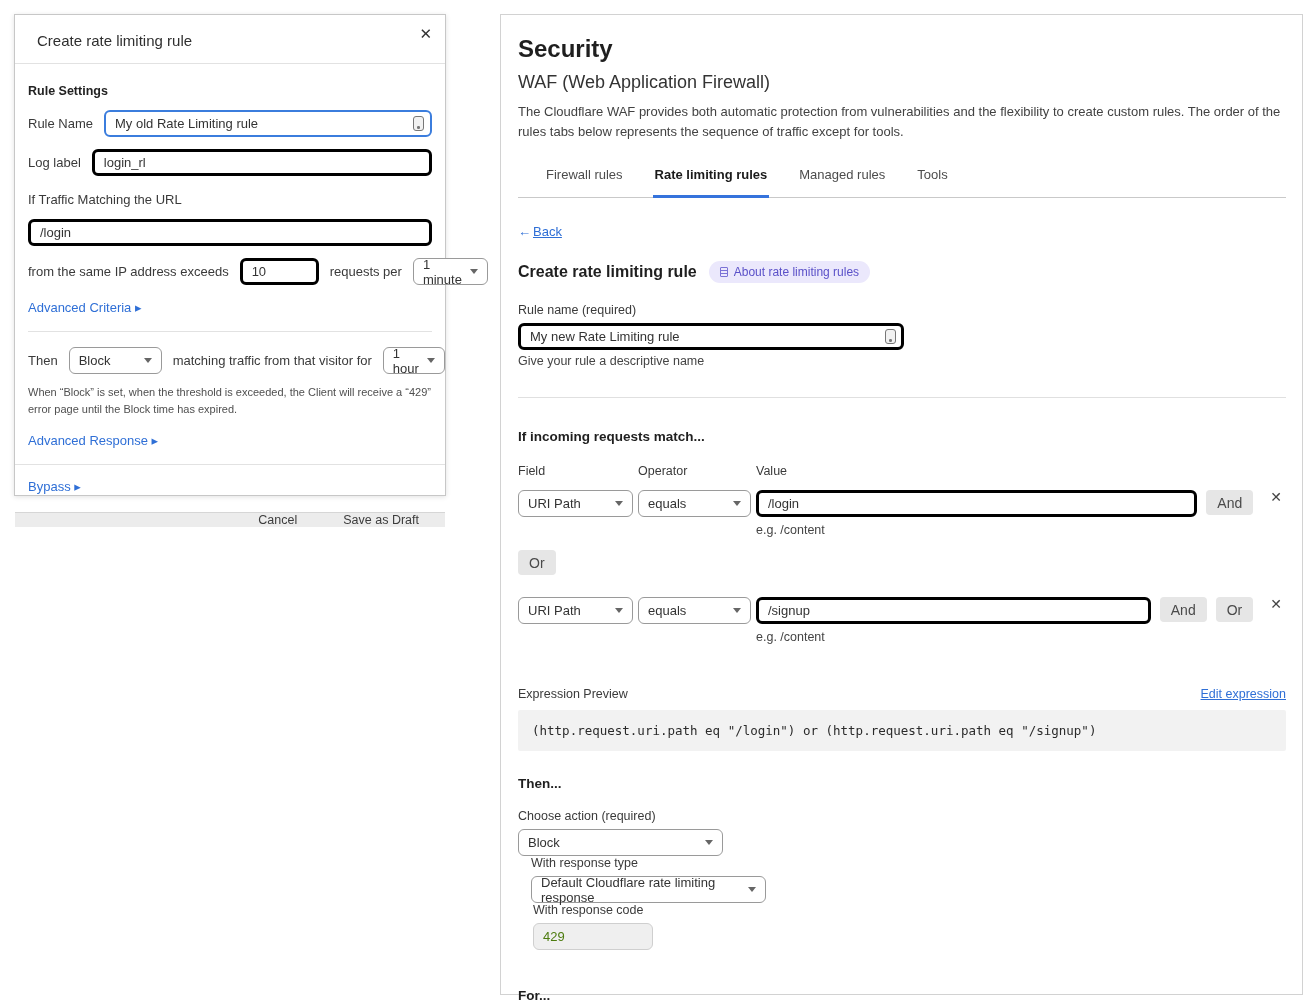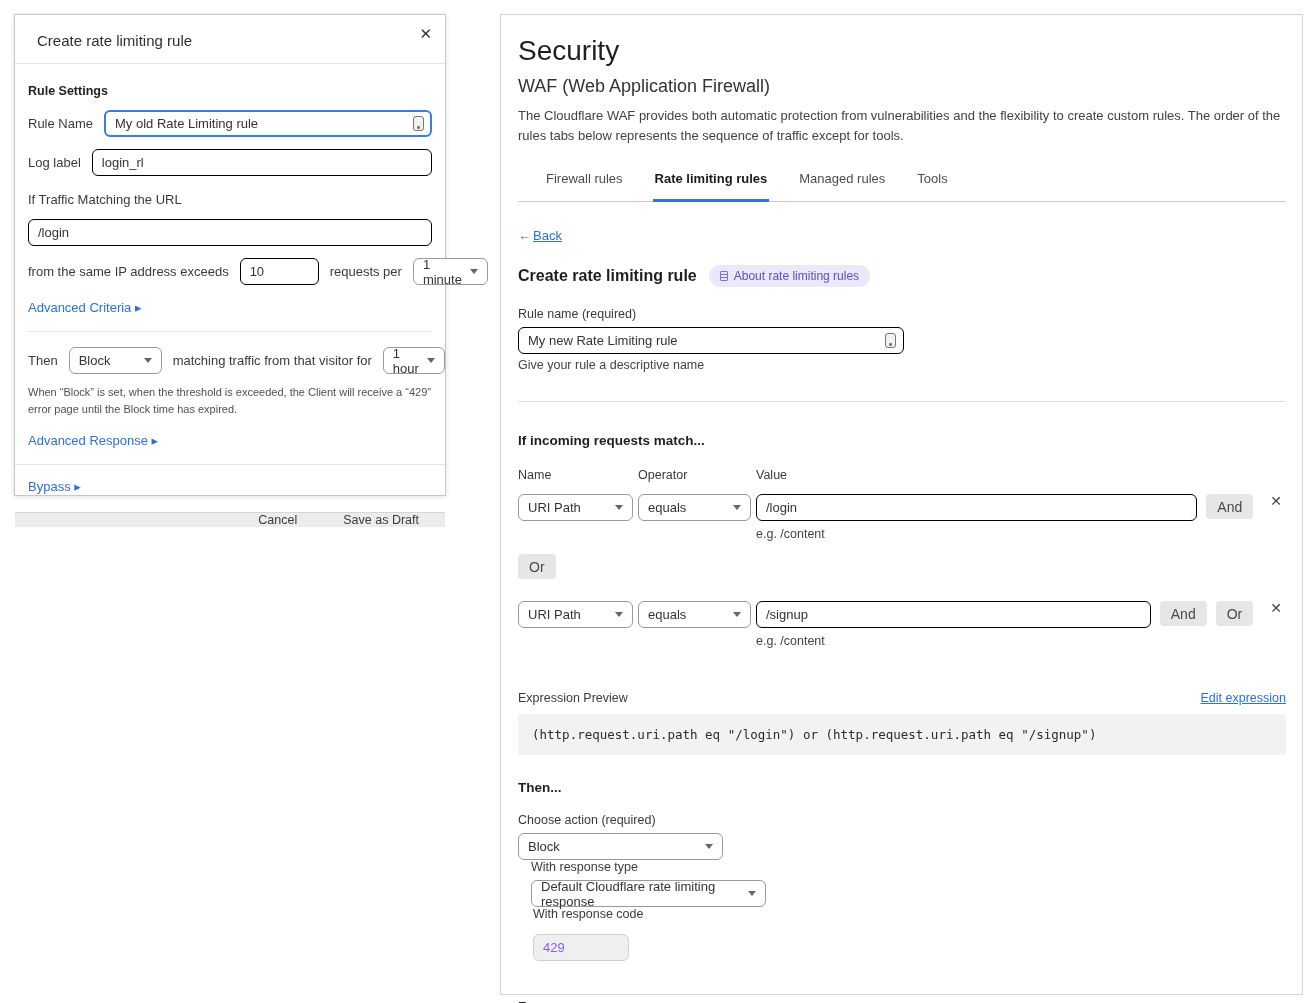--- a/index.html
+++ b/index.html
@@ -7,21 +7,21 @@
   body { position:relative; font-size:13px; }
 
   
   .select {
     display:flex; align-items:center; justify-content:space-between;
     border:1px solid #9a9a9a; border-radius:6px; height:27px;
     padding:0 9px; background:#fff; font-size:13px; color:#333; cursor:pointer;
   }
   .chev { width:0; height:0; border-left:4px solid transparent; border-right:4px solid transparent; border-top:5px solid #666; margin-left:8px; flex:none; }
   .tinput {
-    border:1px solid #000000; border-radius:6px; height:27px; padding:0 9px;
+    border:3px solid #000000; border-radius:6px; height:27px; padding:0 9px;
     font-size:13px; color:#333; font-family:"Liberation Sans",sans-serif; background:#fff; width:100%;
   }
   .gbtn {
     display:inline-flex; align-items:center; justify-content:center;
     background:#e6e6e6; border:none; border-radius:4px; height:25px; padding:0 11px;
     font-size:14px; color:#4a4a4a; cursor:pointer; font-family:"Liberation Sans",sans-serif;
   }
   .xicon { color:#444; font-size:14px; cursor:pointer; line-height:1; }
   .autofill-icon { flex:none; width:11px; height:15px; border:1.4px solid #777; border-radius:3px; position:relative; background:#f2f2f2; }
   .autofill-icon::after { content:""; position:absolute; left:3px; bottom:1.5px; width:2.5px; height:2.5px; background:#777; border-radius:50%; }
@@ -54,21 +54,21 @@
     background:#ececec; border-top:1px solid #d6d6d6; height:48px;
     display:flex; align-items:center; justify-content:flex-end; gap:46px; padding:0 26px;
   }
   .footer-btn { font-size:12.5px; color:#3c3c3c; cursor:pointer; background:none; border:none; font-family:"Liberation Sans",sans-serif; }
 
   
   .panel {
     position:absolute; left:500px; top:14px; width:803px; height:981px;
     background:#fff; border:1px solid #d2d2d2; padding:20px 16px 0 17px;
   }
-  .page-title { font-size:28px; font-weight:normal; color:#1f1f1f; }
+  .page-title { font-size:24px; font-weight:bold; color:#1f1f1f; }
   .page-subtitle { font-size:18px; font-weight:normal; color:#333; margin-top:9px; }
   .page-desc { font-size:13px; color:#424242; line-height:1.5; margin-top:9px; max-width:770px; }
   .tabs { display:flex; gap:28px; margin-top:20px; padding-left:26px; border-bottom:1px solid #c9c9c9; }
   .tab { font-size:13px; color:#4c4c4c; padding:6px 2px 13px 2px; cursor:pointer; border-bottom:3px solid transparent; margin-bottom:-1px; }
   .tab.active { color:#1a1a1a; font-weight:bold; border-bottom:3px solid #3573dc; }
   .back-row { margin-top:26px; font-size:13px; }
   .back-row .arrow { color:#2f6fd6; margin-right:2px; }
   .back-row .lbl { color:#2f6fd6; text-decoration:underline; cursor:pointer; }
   .form-title-row { display:flex; align-items:center; gap:12px; margin-top:22px; }
   .form-title { font-size:16px; font-weight:bold; color:#1f1f1f; }
@@ -96,21 +96,21 @@
   .expr-row { display:flex; justify-content:space-between; align-items:flex-end; margin-top:43px; }
   .expr-label { font-size:12.5px; color:#3a3a3a; }
   .edit-link { font-size:12.5px; color:#2f6fd6; text-decoration:underline; cursor:pointer; }
   .code-block { background:#f2f2f2; border-radius:2px; margin-top:9px; padding:13px 14px; font-family:"DejaVu Sans Mono",monospace; font-size:12.5px; color:#2b2b2b; white-space:nowrap; }
   .then-title { margin-top:25px; }
   .then-fields { display:flex; margin-top:18px;flex-direction:column; }
   .fgroup .sel-action { width:205px; }
   .fgroup.g2 { margin-left:13px; }
   .fgroup .sel-response { width:235px; }
   .fgroup.g3 { margin-left:15px; }
-  .code-input { width:96px; background:#efefef; border:1px solid #cfcfcf; color:#8b5cf6;margin-top:7px; }
+  .code-input { width:120px; background:#efefef; border:1px solid #cfcfcf; color:#4d7c0f; }
   .for-title { margin-top:38px; }
   .dur-label { margin-top:16px; }
   .sel-duration { width:115px; margin-top:2px; }
 </style>
 </head>
 <body>
 
 <div class="modal">
   <div class="modal-header">
     <span class="modal-title">Create rate limiting rule</span>
@@ -212,21 +212,21 @@
     <input class="tinput" value="My new Rate Limiting rule" style="">
     <span class="autofill-icon"></span>
   </div>
   <div class="rn-help">Give your rule a descriptive name</div>
 
   <div class="p-divider"></div>
 
   <div class="sec-title match-title">If incoming requests match...</div>
 
   <div class="cols-labels">
-    <span class="field-label c1">Name</span>
+    <span class="field-label c1">Field</span>
     <span class="field-label c2">Operator</span>
     <span class="field-label">Value</span>
   </div>
 
   <div class="cond-row">
     <div class="select fsel">
       <span>URI Path</span>
       <span class="chev"></span>
     </div>
     <div class="select osel">

